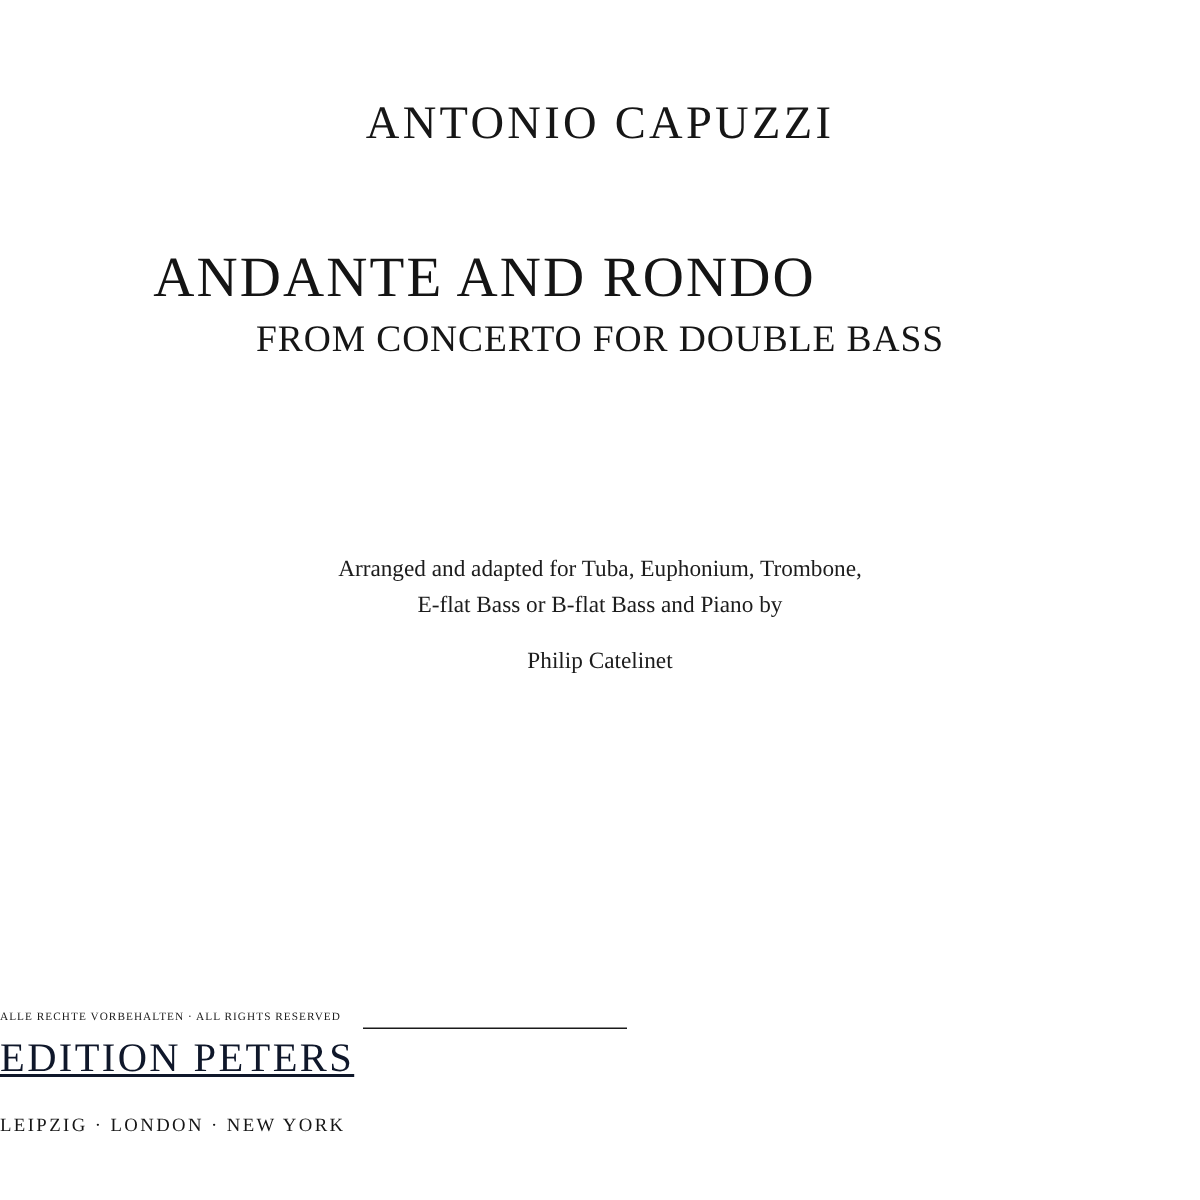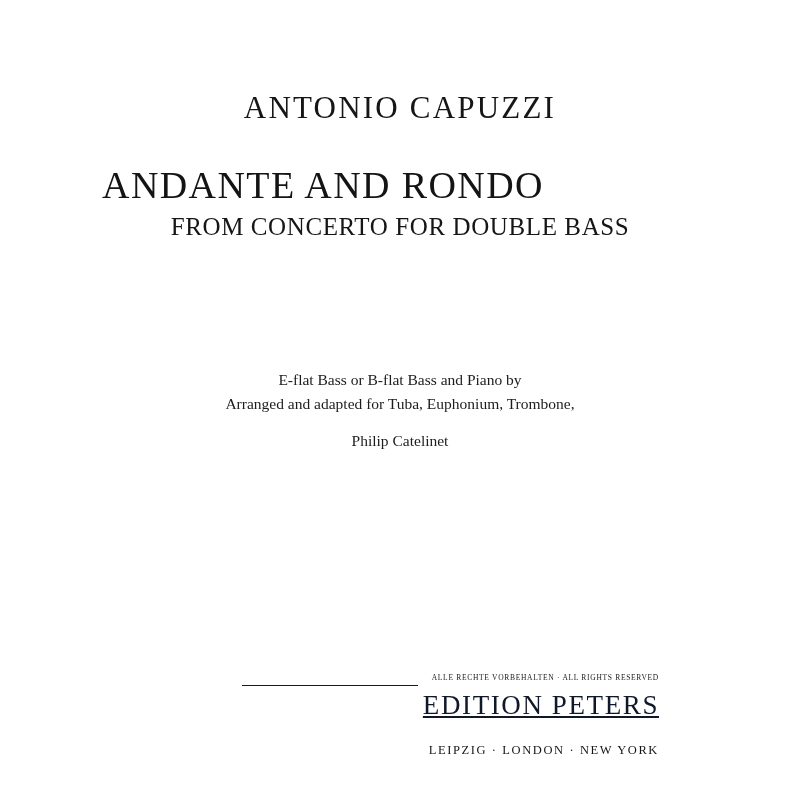--- a/index.html
+++ b/index.html
@@ -15,21 +15,21 @@
     overflow: hidden;
   }
   .page {
     position: relative;
     width: 800px;
     height: 800px;
     box-sizing: border-box;
   }
   .composer {
     position: absolute;
-    top: 90px;
+    top: 64px;
     left: 0;
     width: 800px;
     text-align: center;
     font-size: 31px;
     letter-spacing: 2.2px;
     font-weight: 400;
     color: #161616;
   }
   .title {
     position: absolute;
@@ -67,21 +67,21 @@
     display: block;
     margin-top: 13px;
     font-size: 15.5px;
     font-family: Liberation Serif, serif;
   }
   .footer {
     position: absolute;
     bottom: 42px;
     left: 0;
     width: 659px;
-    text-align: right;
+    text-align: left;
   }
   .rights-line {
     font-size: 7.5px;
     letter-spacing: 0.7px;
     color: #1a1a1a;
     padding-bottom: 3px;
     display: inline-block;
   }
   .rights-rule {
     width: 176px;
@@ -108,22 +108,22 @@
 
 <div class="page">
 
   <div class="composer">ANTONIO CAPUZZI</div>
 
   <div class="title">ANDANTE AND RONDO</div>
 
   <div class="subtitle">FROM CONCERTO FOR DOUBLE BASS</div>
 
   <div class="credits">
+    <div>Arranged and adapted for Tuba, Euphonium, Trombone,</div>
     <div>E-flat Bass or B-flat Bass and Piano by</div>
-    <div>Arranged and adapted for Tuba, Euphonium, Trombone,</div>
     <span class="arranger-name">Philip Catelinet</span>
   </div>
 
   <div class="footer">
     <div class="rights-line">ALLE RECHTE VORBEHALTEN · ALL RIGHTS RESERVED</div>
     <div class="rights-rule"></div>
     <div class="publisher">EDITION PETERS</div>
     <div class="cities">LEIPZIG · LONDON · NEW YORK</div>
   </div>
 

